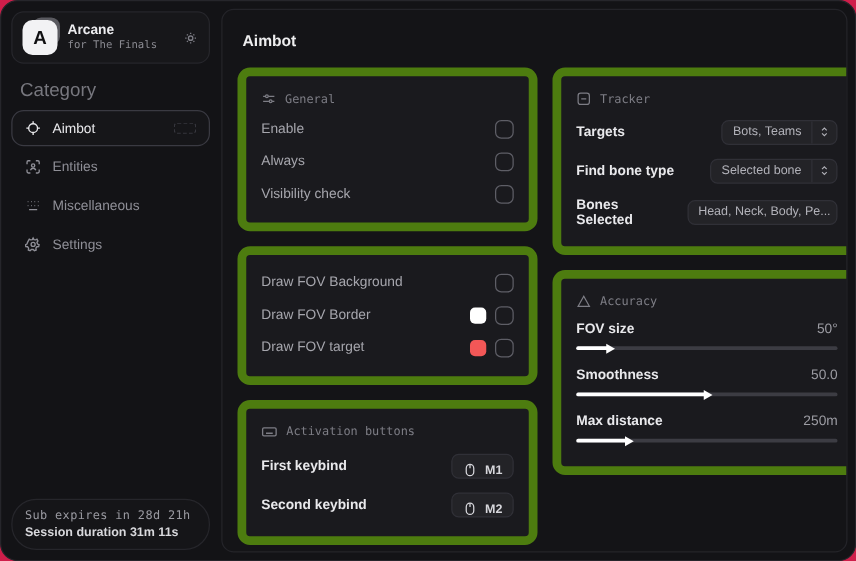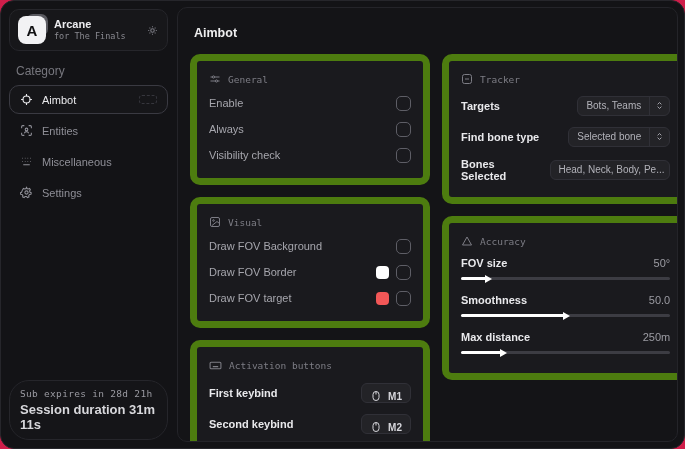--- a/index.html
+++ b/index.html
@@ -22,33 +22,33 @@
   .logo-backdrop { position:absolute; right:-2px; top:-2px; width:22px; height:22px; border-radius:7px; background:#5a5a60; }
   .logo {
     position:absolute; inset:0; background:#f2f2f4; border-radius:8px;
     display:flex; align-items:center; justify-content:center;
     color:#101012; font-weight:bold; font-size:15px;
   }
   .app-text { flex:1; min-width:0; }
   .app-name { font-size:11px; font-weight:bold; color:#ececef; line-height:1.25; }
   .app-sub { font-family:"DejaVu Sans Mono", monospace; font-size:8.5px; color:#8a8a91; line-height:1.3; }
   .icon-btn { color:#7c7c84; display:flex; align-items:center; }
-  .category-label { font-size:12px; color:#77777e; margin:13px 7px 7px; }
+  .category-label { font-size:15px; color:#77777e; margin:13px 7px 7px; }
   .nav-item {
     display:flex; align-items:center; gap:9px; color:#8f8f97;
     font-size:11px; padding:7px 10px; border:1px solid transparent; border-radius:10px;
     margin-bottom:2px; cursor:default;
   }
   .nav-item.active { border-color:#3a3a42; color:#e9e9ec; background:#161619; }
   .nav-item .nicon { display:flex; align-items:center; }
   .nav-hint { margin-left:auto; width:18px; height:9px; border:1px dashed #36363d; border-radius:3px; }
   .sb-spacer { flex:1; }
   .status-card { border:1px solid #26262b; border-radius:20px; padding:7px 10px; background:#151518; }
   .status-line1 { font-family:"DejaVu Sans Mono", monospace; font-size:9.5px; color:#9a9aa1; letter-spacing:0.3px; }
-  .status-line2 { font-size:13px; font-weight:bold; color:#d8d8dc; margin-top:3px; }
+  .status-line2 { font-size:10px; font-weight:bold; color:#d8d8dc; margin-top:3px; }
   
   .main-panel {
     position:absolute; left:176px; top:6px; right:6px; bottom:6px;
     border:1px solid #242429; border-radius:10px; background:#141417;
     padding:12px 12px 0 12px; overflow:hidden;
   }
   .main-title { font-size:12.5px; font-weight:bold; color:#eeeeef; margin:6px 4px 14px; }
   .columns { display:flex; gap:12px; align-items:flex-start; }
   .col { display:flex; flex-direction:column; gap:12px; }
   .col-left { width:240px; flex:0 0 240px; }
@@ -189,30 +189,20 @@
               <span class="row-label">Always</span>
               <span class="checkbox"></span>
             </div>
             <div class="row">
               <span class="row-label">Visibility check</span>
               <span class="checkbox"></span>
             </div>
           </div>
 
           <div class="card">
-            <div class="card-header">
-              <span>
-                <svg width="12" height="12" viewBox="0 0 24 24" fill="none" stroke="currentColor" stroke-width="2">
-                  <rect x="3" y="3" width="18" height="18" rx="3"></rect>
-                    <circle cx="9" cy="9" r="1.6"></circle>
-                    <path d="M21 15l-5-4-10 8"></path>
-                </svg>
-              </span>
-              <span>Visual</span>
-            </div>
             <div class="row">
               <span class="row-label">Draw FOV Background</span>
               <span class="checkbox"></span>
             </div>
             <div class="row">
               <span class="row-label">Draw FOV Border</span>
               <span class="row-end">
                 <span class="swatch" style="background: rgb(255, 255, 255);"></span>
                 <span class="checkbox"></span>
               </span>

